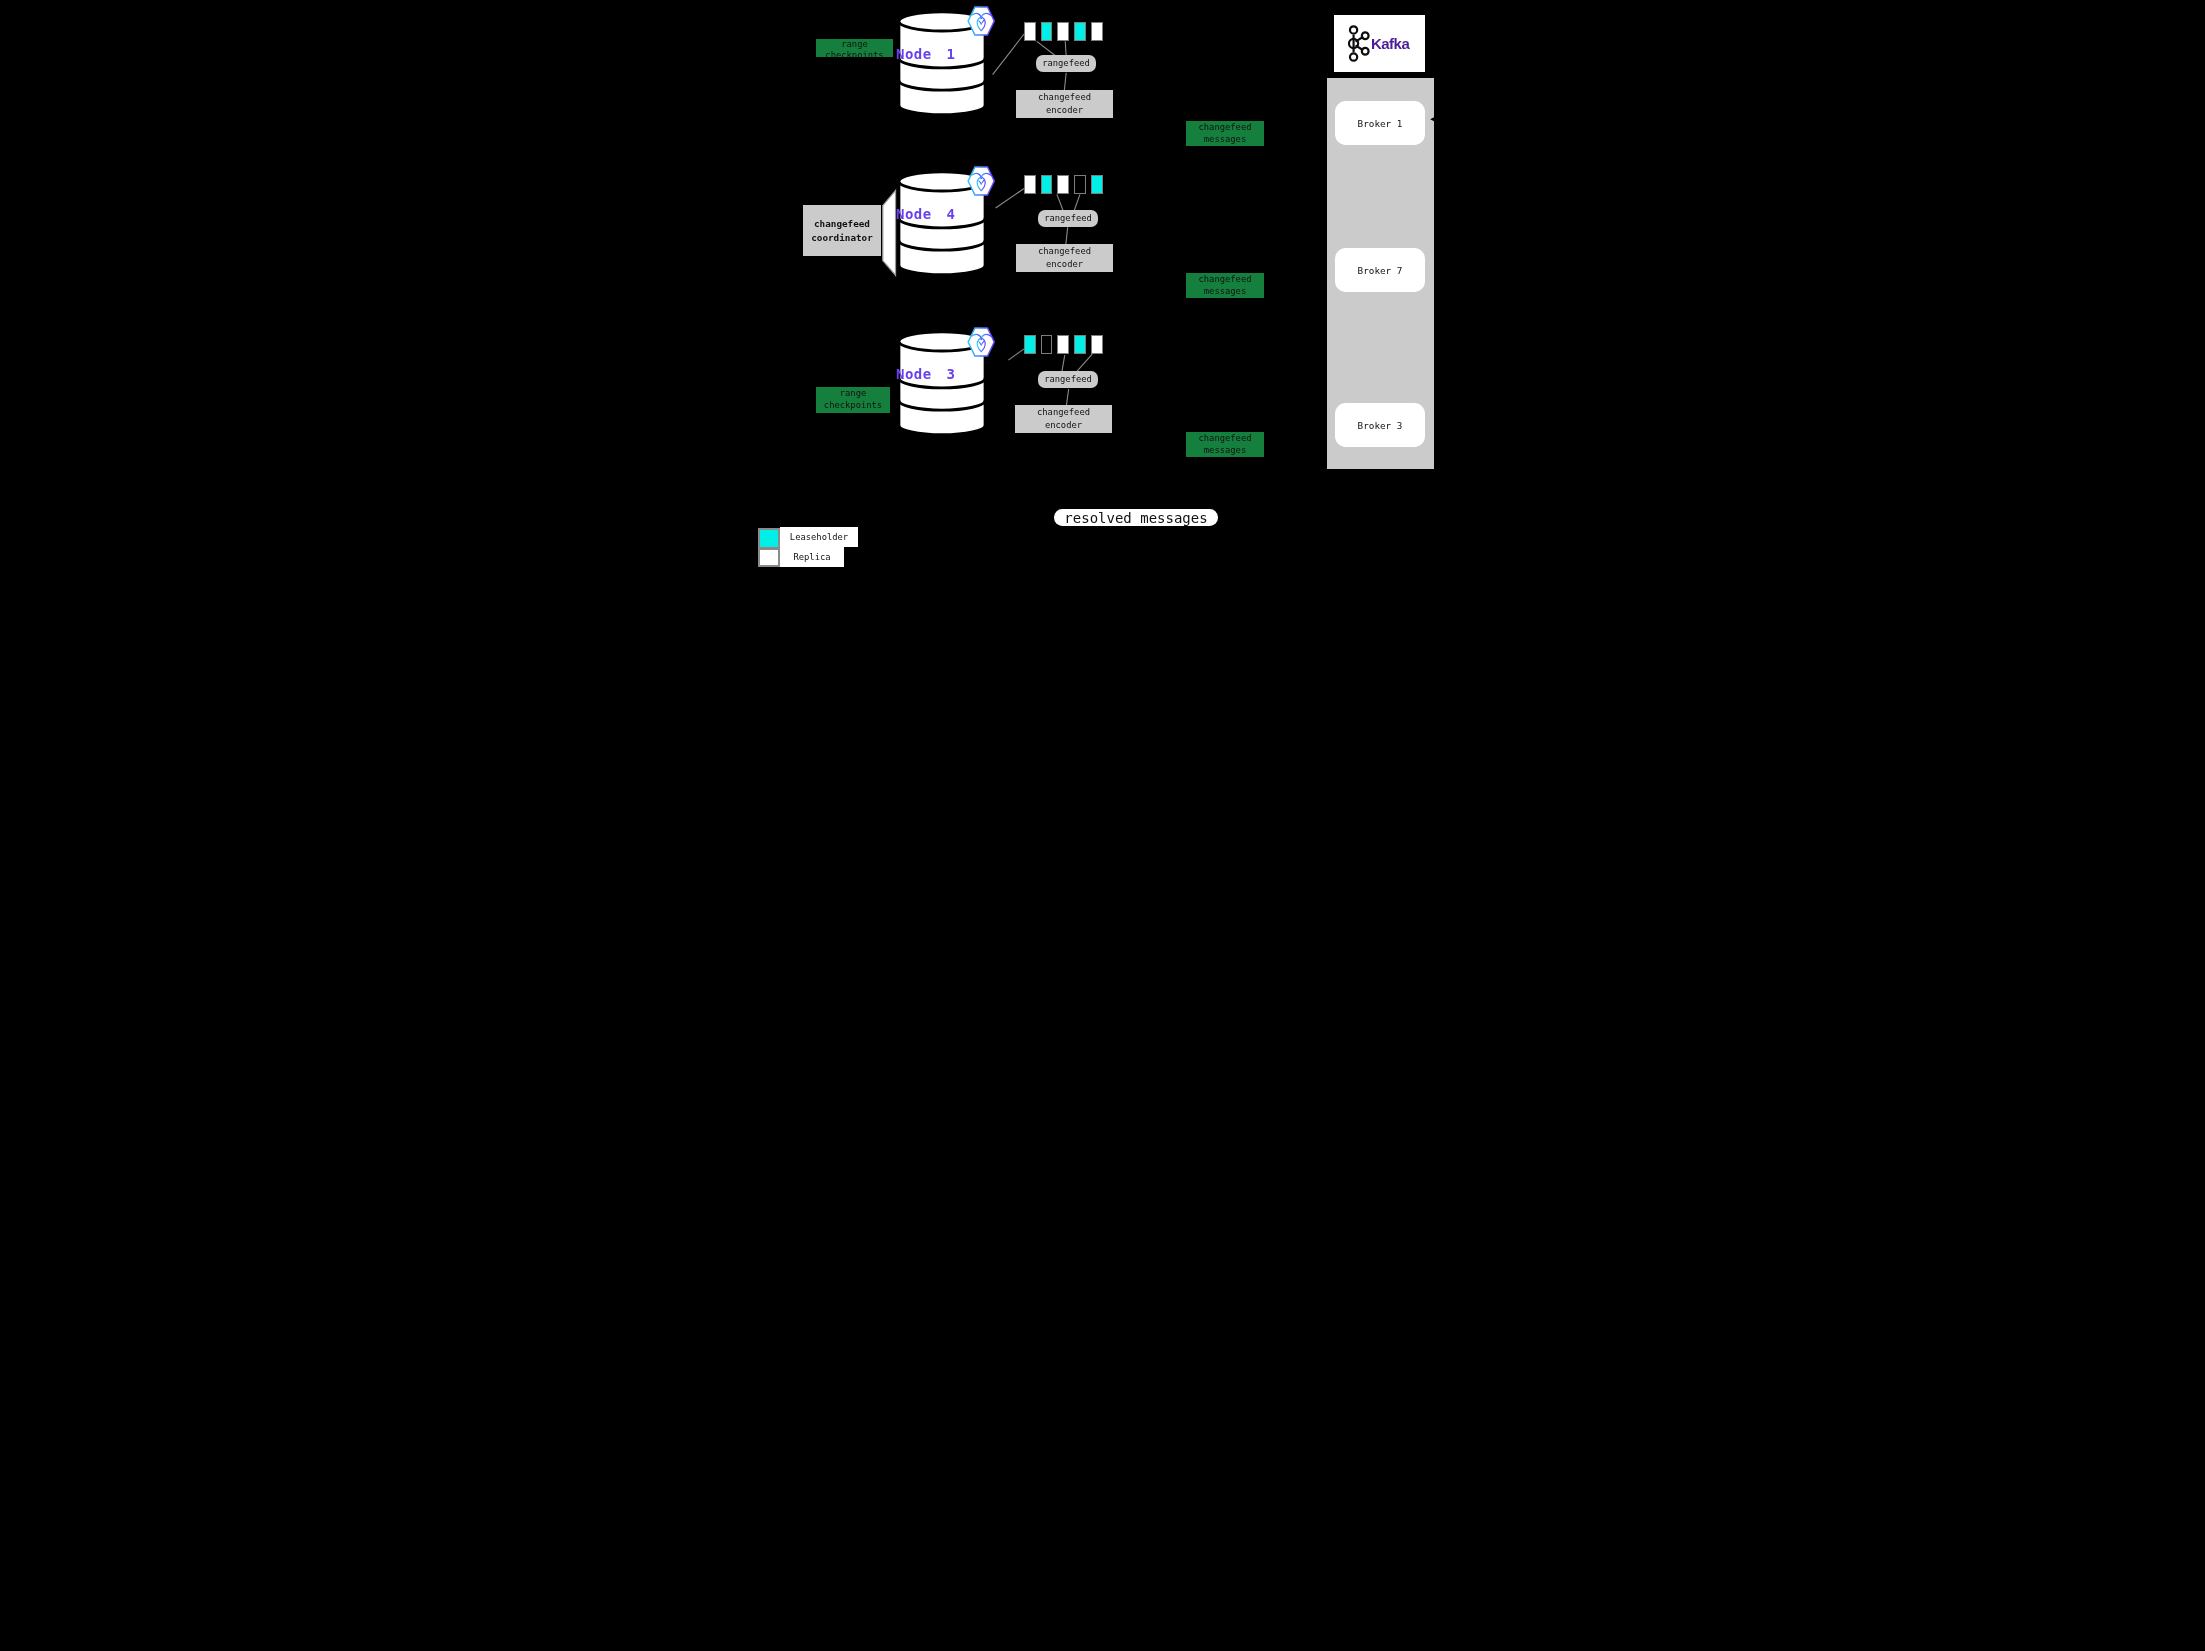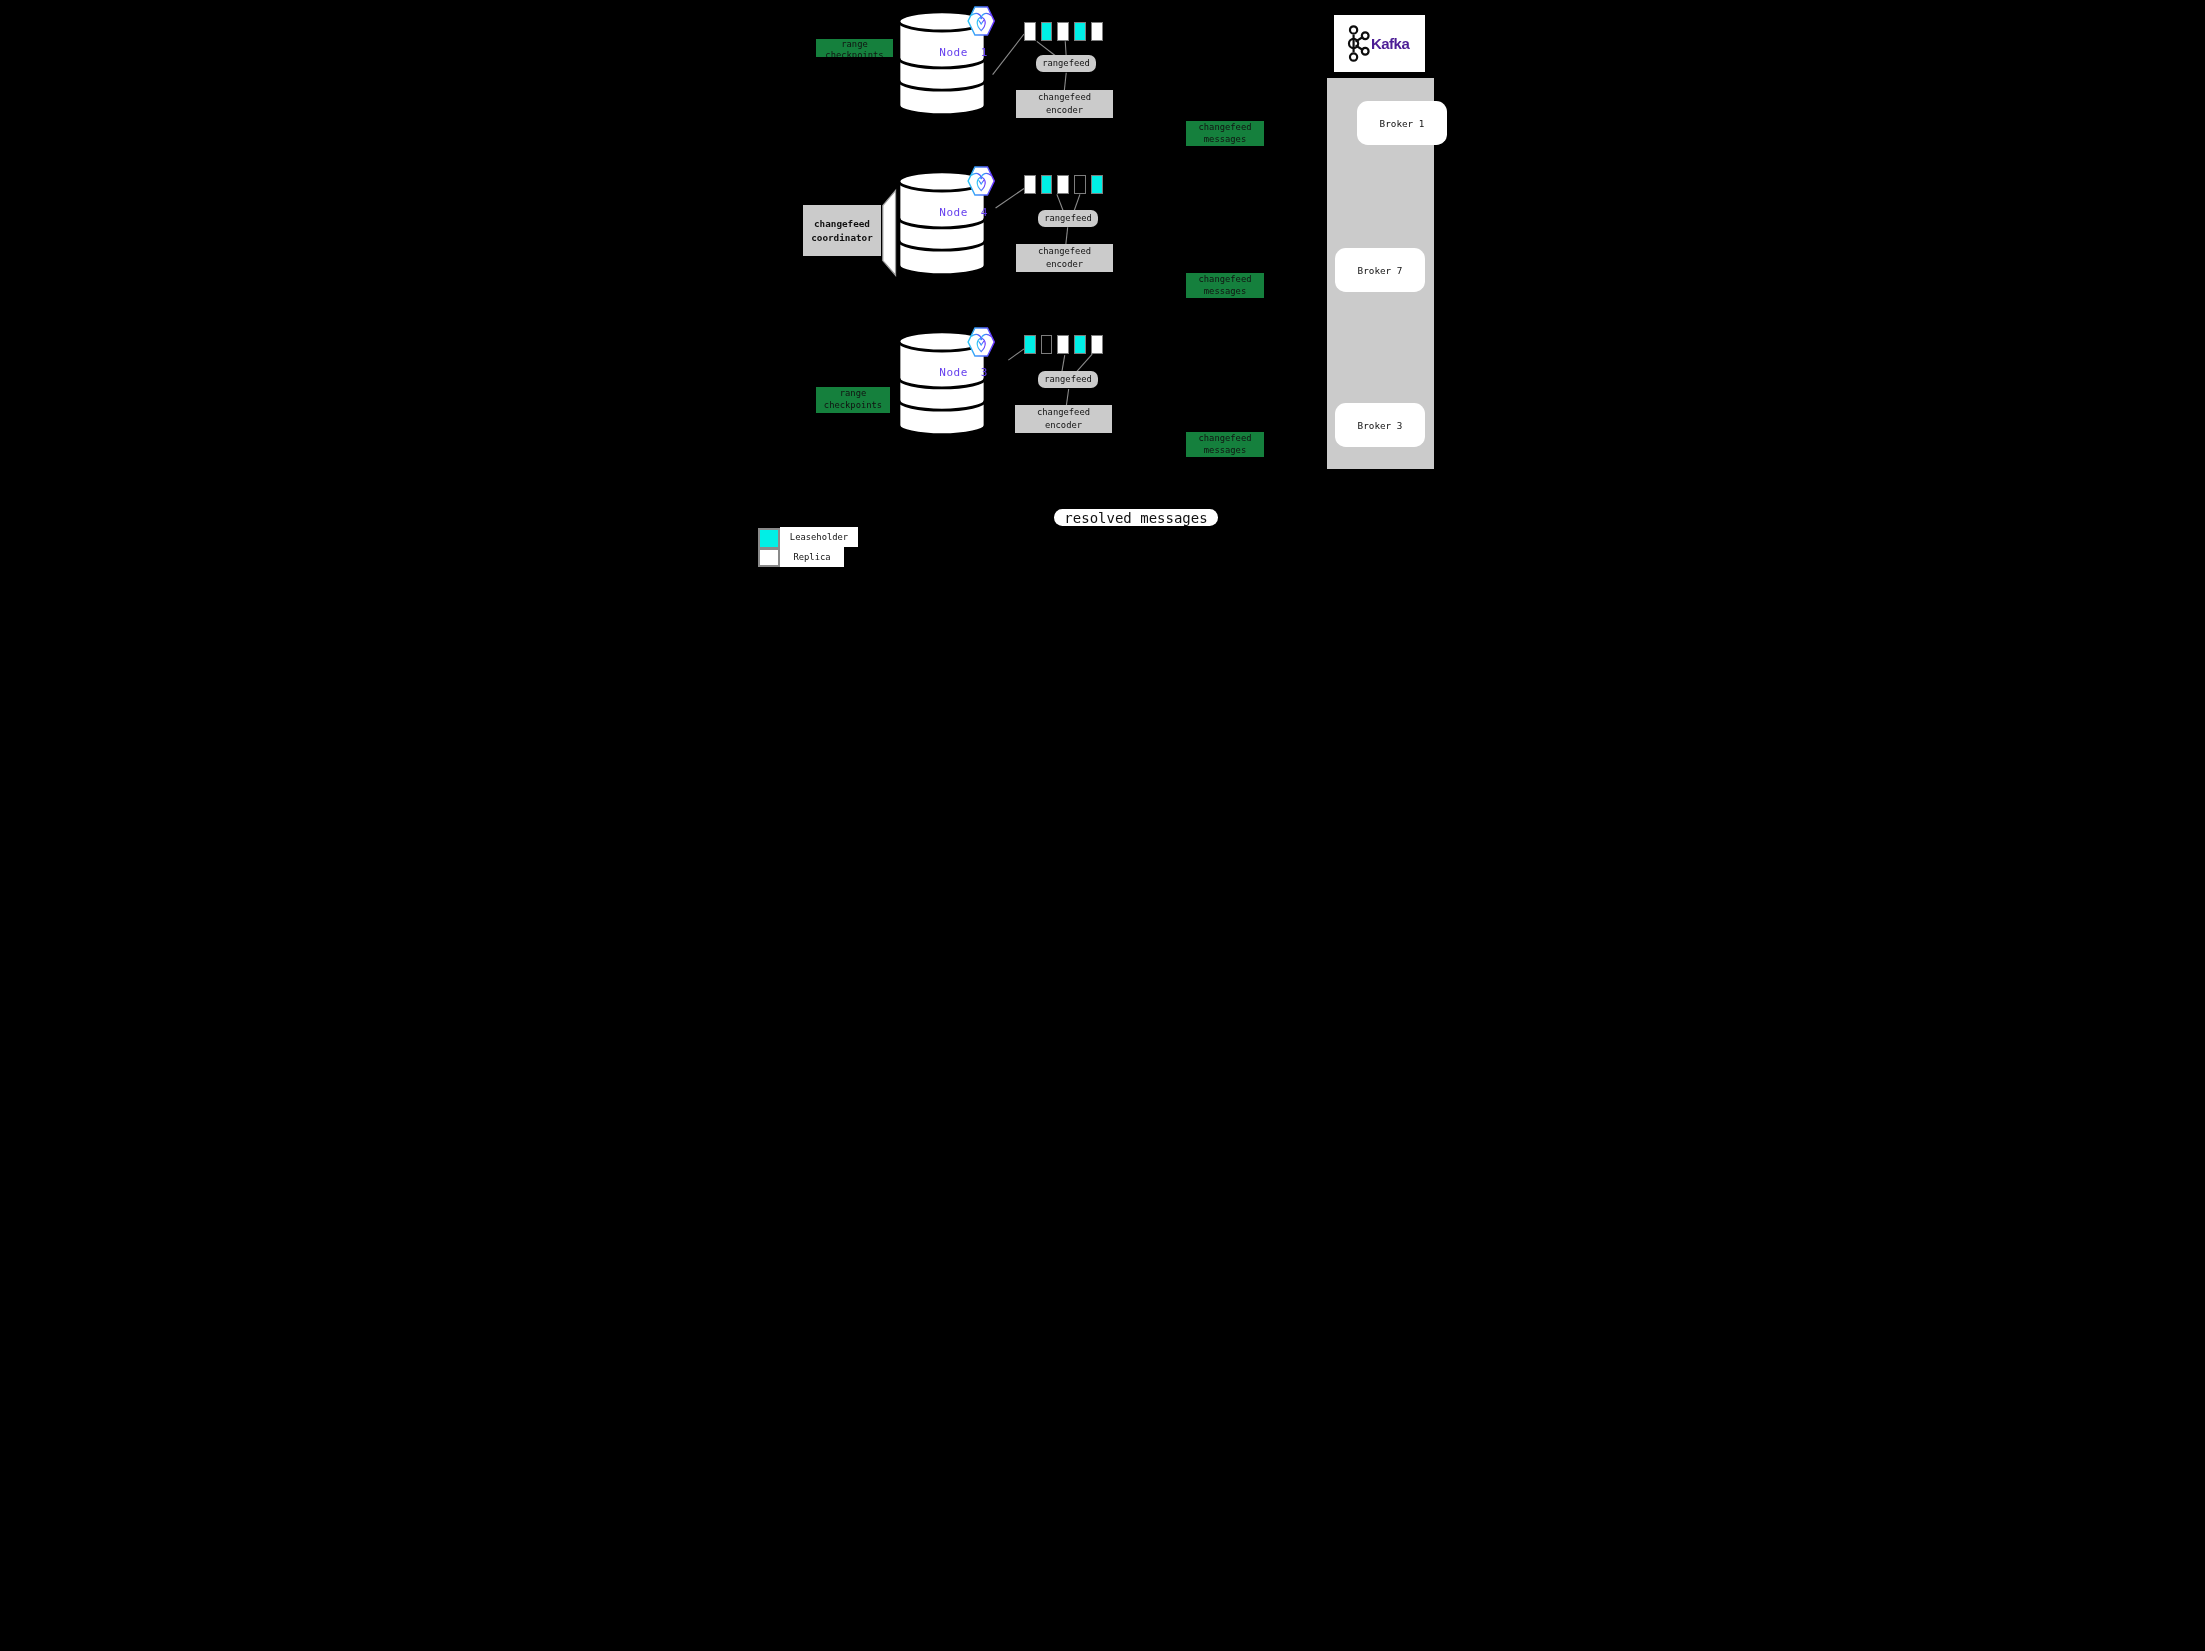--- a/index.html
+++ b/index.html
@@ -18,22 +18,22 @@
     background:var(--background);overflow:hidden;
     font-family:"DejaVu Sans Mono","Liberation Mono",monospace;
   }
   .abs{position:absolute;}
   .z1{z-index:1}.z2{z-index:2}.z3{z-index:3}
   .whitebox{background:#15803d;color:#111;text-align:center;}
   .graybox{background:var(--box);color:#111;text-align:center;}
   .prelines{white-space:pre-line;}
   .mono-label{font-size:8.8px;line-height:12.3px;color:#111;}
   .node-name{
-    color:var(--node_label);font-weight:normal;font-size:11px;
-    text-align:right;word-spacing:5.9px;letter-spacing:0.5px;
+    color:var(--node_label);font-weight:bold;font-size:14px;
+    text-align:left;word-spacing:5.9px;letter-spacing:0.5px;
   }
   .range{width:11.8px;height:19px;border:1.5px solid var(--range_border);box-sizing:border-box;}
   .range[data-fill="leaseholder"]{background:var(--leaseholder);}
   .range[data-fill="replica"]{background:var(--replica);}
   .range[data-fill="empty"]{background:transparent;}
   .range-strip{display:flex;gap:4.9px;}
   .broker{
     background:#fff;border-radius:10.8px;width:90px;height:44px;
     display:flex;align-items:center;justify-content:center;
     font-size:9.3px;color:#111;
@@ -235,21 +235,21 @@
         <circle cx="26" cy="18" r="7.5"></circle>
         <circle cx="26" cy="46" r="9.5"></circle>
         <circle cx="26" cy="74" r="7.5"></circle>
         <circle cx="50" cy="30" r="7"></circle>
         <circle cx="50" cy="62" r="7"></circle>
       </g>
     </svg>
     <span class="kafka-word">Kafka</span>
   </div>
 
-  <div class="abs z3 broker" style="left:617px;top:101px;margin-left:22px;">
+  <div class="abs z3 broker" style="left:617px;top:101px;">
     <span>Broker 1</span>
   </div>
   <div class="abs z3 broker" style="left:617px;top:248px;">
     <span>Broker 7</span>
   </div>
   <div class="abs z3 broker" style="left:617px;top:403px;">
     <span>Broker 3</span>
   </div>
 
   <div class="abs z3 pill" style="left:336px;top:509px;">

